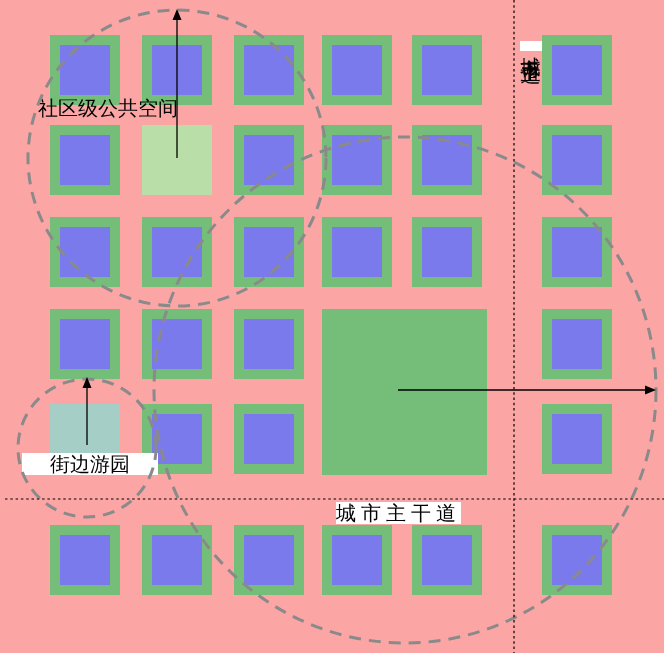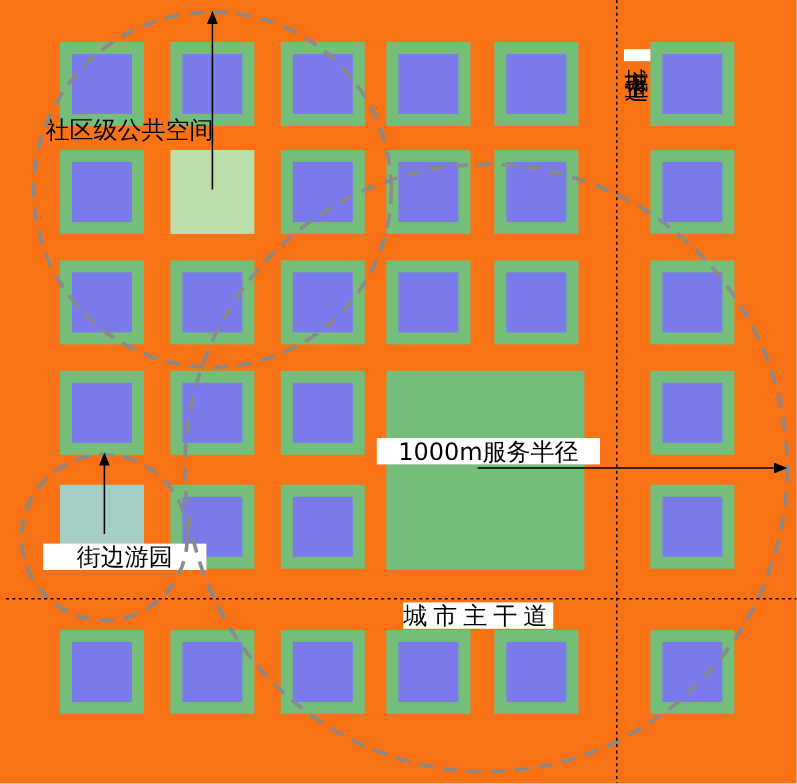--- a/index.html
+++ b/index.html
@@ -1,26 +1,26 @@
 <!DOCTYPE html>
 <html><head>
 <meta charset="utf-8">
 <style>
   html,body{margin:0;padding:0;background:#ffffff;}
   .stage{
-    position:relative;width:664px;height:653px;background:#f97316;overflow:hidden;
+    position:relative;width:664px;height:653px;background:#fca5a5;overflow:hidden;
     font-family:"DejaVu Sans","Liberation Sans",sans-serif;color:#000;
   }
   .block{position:absolute;width:70px;height:70px;z-index:1;}
   .block .inner{position:absolute;left:10px;top:10px;width:50px;height:50px;}
   .special{position:absolute;z-index:1;}
   .label{position:absolute;z-index:2;font-size:20px;line-height:22px;text-align:center;white-space:nowrap;}
   .label div{white-space:nowrap;}
   #label-community{left:18px;top:97px;width:180px;background:transparent;}
-  #label-garden{left:36px;top:453px;width:136px;background:#ffffff;}
+  #label-garden{left:22px;top:453px;width:136px;background:#ffffff;}
   #label-plaza{left:314px;top:365px;width:186px;background:#ffffff;}
   #label-road-v{left:520px;top:41px;background:#ffffff;writing-mode:vertical-rl;letter-spacing:2px;}
   #label-road-h{left:336px;top:502px;background:#ffffff;letter-spacing:5px;}
   #overlay{position:absolute;left:0;top:0;z-index:3;pointer-events:none;}
 </style>
 </head>
 <body>
 
 <div class="stage">
 
@@ -123,21 +123,20 @@
 
   <div id="label-community" class="label">
     <div>社区级公共空间</div>
   </div>
 
   <div id="label-garden" class="label">
     <div>街边游园</div>
   </div>
 
   <div id="label-plaza" class="label">
-    <div>1000m服务半径</div>
   </div>
 
   <div id="label-road-v" class="label">城市主干道</div>
   <div id="label-road-h" class="label">城市主干道</div>
 
   <svg id="overlay" width="664" height="653">
       <ellipse cx="177" cy="158" rx="149" ry="148" fill="none" stroke="#8A8A8A" stroke-width="3" stroke-dasharray="12,8"></ellipse>
       <ellipse cx="87" cy="448" rx="69" ry="69" fill="none" stroke="#8A8A8A" stroke-width="3" stroke-dasharray="12,8"></ellipse>
       <ellipse cx="405" cy="390" rx="251" ry="253" fill="none" stroke="#8A8A8A" stroke-width="3" stroke-dasharray="12,8"></ellipse>
       <line x1="514" y1="0" x2="514" y2="653" stroke="#000000" stroke-width="1.2" stroke-dasharray="2.5,2.8"></line>

